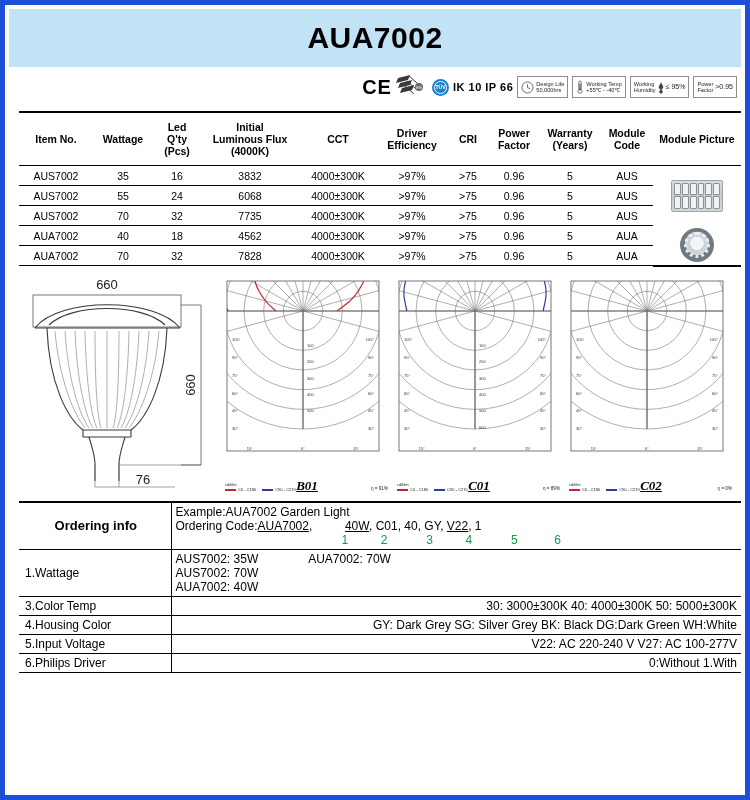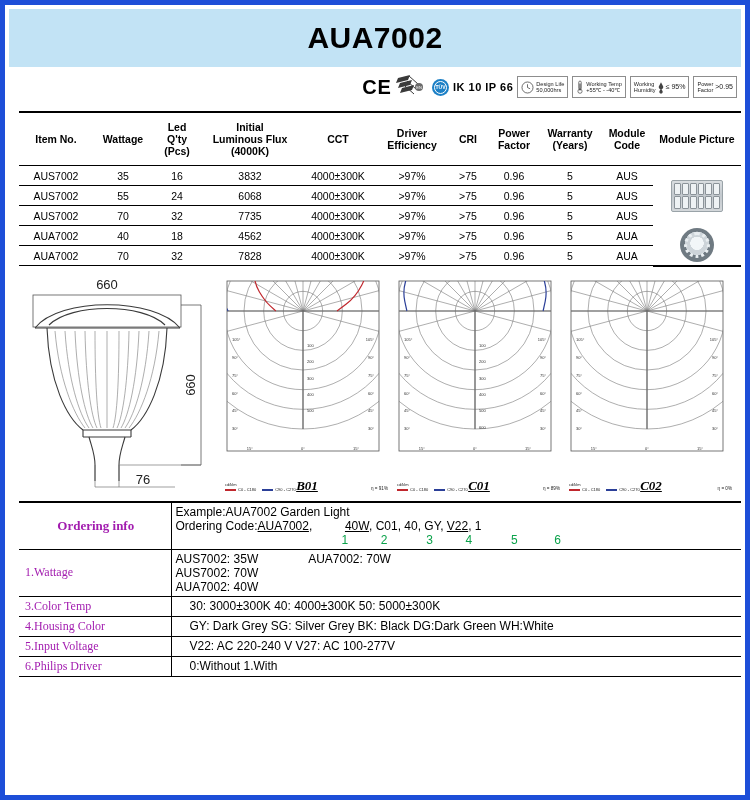--- a/index.html
+++ b/index.html
@@ -59,26 +59,26 @@
               font-style:italic;font-weight:bold;font-size:13px;font-family:"Liberation Serif",serif;
               text-decoration:underline;}
   .polar-legend{position:absolute;left:2px;bottom:2px;font-size:4px;line-height:1.3;color:#222;}
   .polar-legend .lg{display:flex;align-items:center;gap:2px;}
   .polar-legend .sw{display:inline-block;width:11px;height:1.6px;}
   .polar-eff{position:absolute;right:3px;bottom:4px;font-size:4.6px;color:#222;}
 
   
   .order{margin:6px 14px 0 14px;border-collapse:collapse;width:722px;table-layout:fixed;}
   .order td{font-size:12px;padding:2px 4px;vertical-align:middle;}
-  .order .lab{color:#a21caf;font-weight:normal;text-align:left;padding-left:6px;font-family:Liberation Serif, serif;}
+  .order .lab{color:#000000;font-weight:normal;text-align:left;padding-left:6px;}
   .order .lab.center{text-align:center;font-weight:bold;font-size:13px;}
   .order tr td{border-bottom:1.6px solid #000;}
   .order tr.top td{border-top:2.2px solid #000;}
   .order .vline{border-left:1.4px solid #000;}
-  .order .ctr{text-align:left;padding-left:18px;}
+  .order .ctr{text-align:right;padding-left:18px;}
   .ul{text-decoration:underline;}
   .idxrow span{display:inline-block;color:#0aa24a;}
 </style>
 </head>
 <body>
 
 <div class="page">
 
   <div class="title-bar">
     <div class="title">AUA7002</div>

